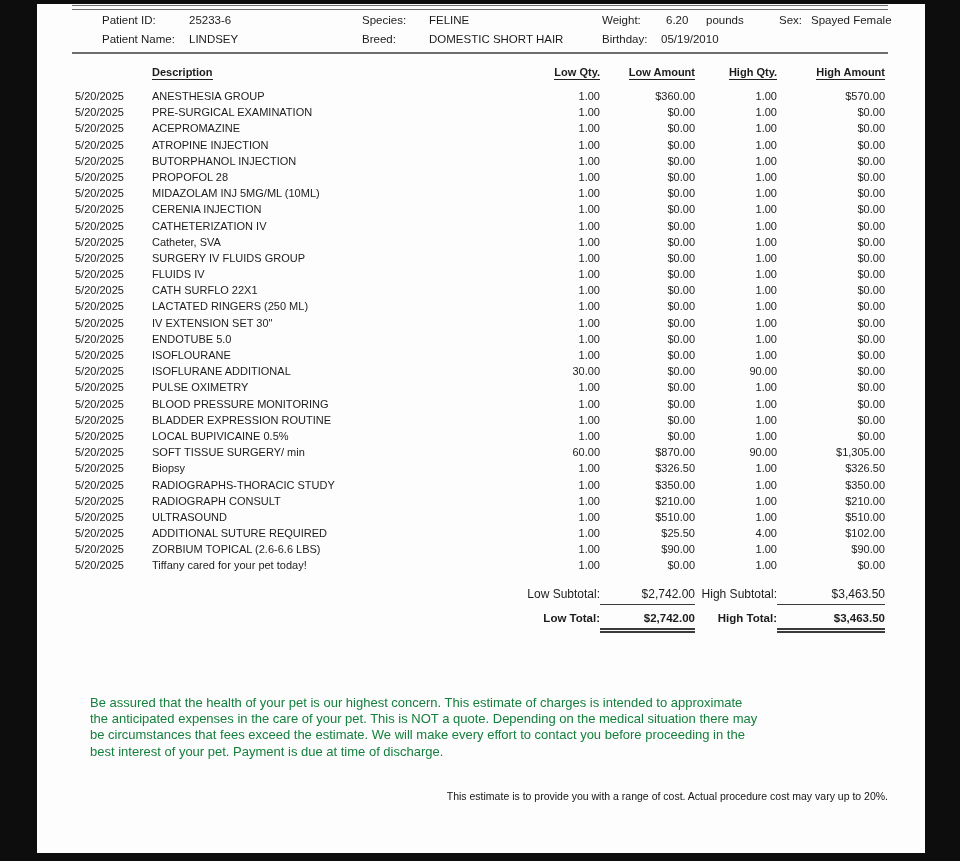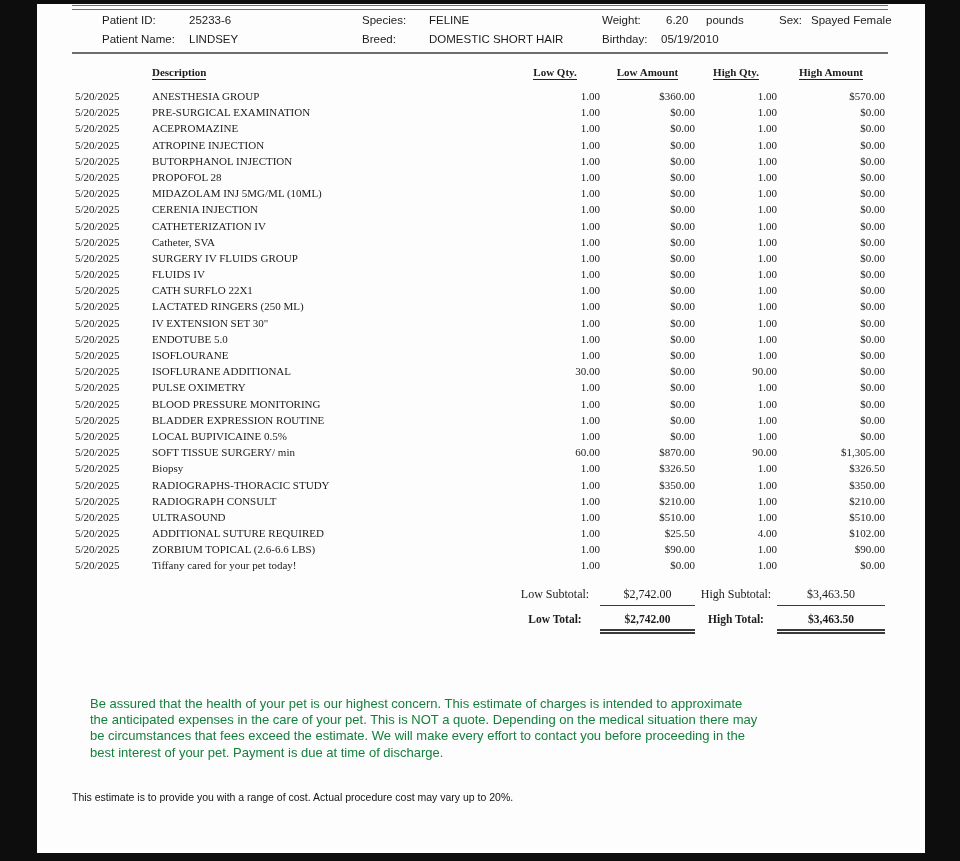--- a/index.html
+++ b/index.html
@@ -13,37 +13,37 @@
     background:#fdfdfd;color:#1c1c1c;
   }
   .content{padding:0 37px 0 35px;}
   
   .dbl-rule{height:3px;border-top:1px solid #6e6e6e;border-bottom:1px solid #6e6e6e;margin-top:1px;}
   
   .ph-row{position:relative;height:19px;font-size:11.5px;margin-left:24px;}
   .ph-row span{position:absolute;top:4px;white-space:nowrap;}
   .sep-rule{border-top:2px solid #6e6e6e;margin-top:4px;}
   
-  .tgrid{display:grid;grid-template-columns:80px 358px 90px 95px 82px 108px;font-family:Liberation Serif, serif;}
+  .tgrid{display:grid;grid-template-columns:80px 358px 90px 95px 82px 108px;}
   .thead{margin-top:12px;font-size:11px;font-weight:bold;height:17px;}
   .thead .hcell span{display:inline-block;border-bottom:1.5px solid #222;padding-bottom:1px;}
-  .r{text-align:center;}
+  .r{text-align:right;}
   #rows{margin-top:5px;}
   .trow{height:16.2px;line-height:16.2px;font-size:11px;}
   .trow .c0{padding-left:3px;}
   .trow .c2,.trow .c3,.trow .c4,.trow .c5{text-align:right;}
   
   .sub-row{margin-top:13px;font-size:12px;}
   .sub-row .val{border-bottom:1.5px solid #3a3a3a;padding-bottom:3px;}
   .total-row{margin-top:7px;font-size:11.5px;font-weight:bold;}
   .total-row .val{border-bottom:5px double #3a3a3a;padding-bottom:4px;}
   .lbl{white-space:nowrap;}
   
   .disclaimer{margin:62px 0 0 18px;font-size:13px;line-height:16.4px;color:#15803d;}
-  .note{margin-top:30px;text-align:left;font-size:10.5px;color:#141414;}
+  .note{margin-top:30px;text-align:right;font-size:10.5px;color:#141414;}
 </style>
 </head>
 <body>
 
 <div class="page">
   <div class="content">
 
     <div class="dbl-rule"></div>
 
     <div>

